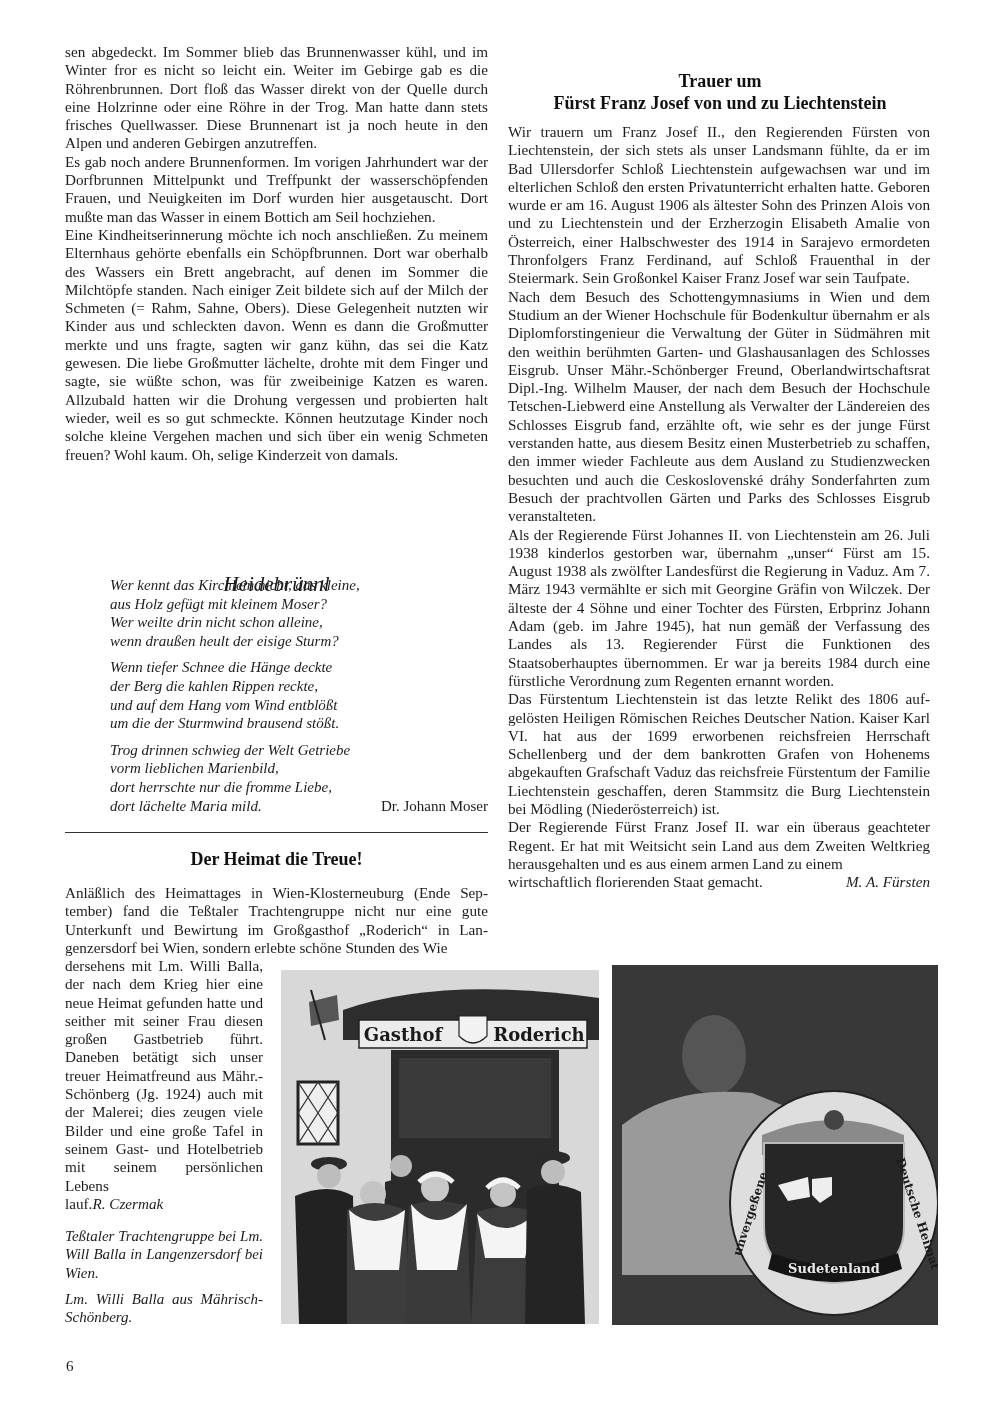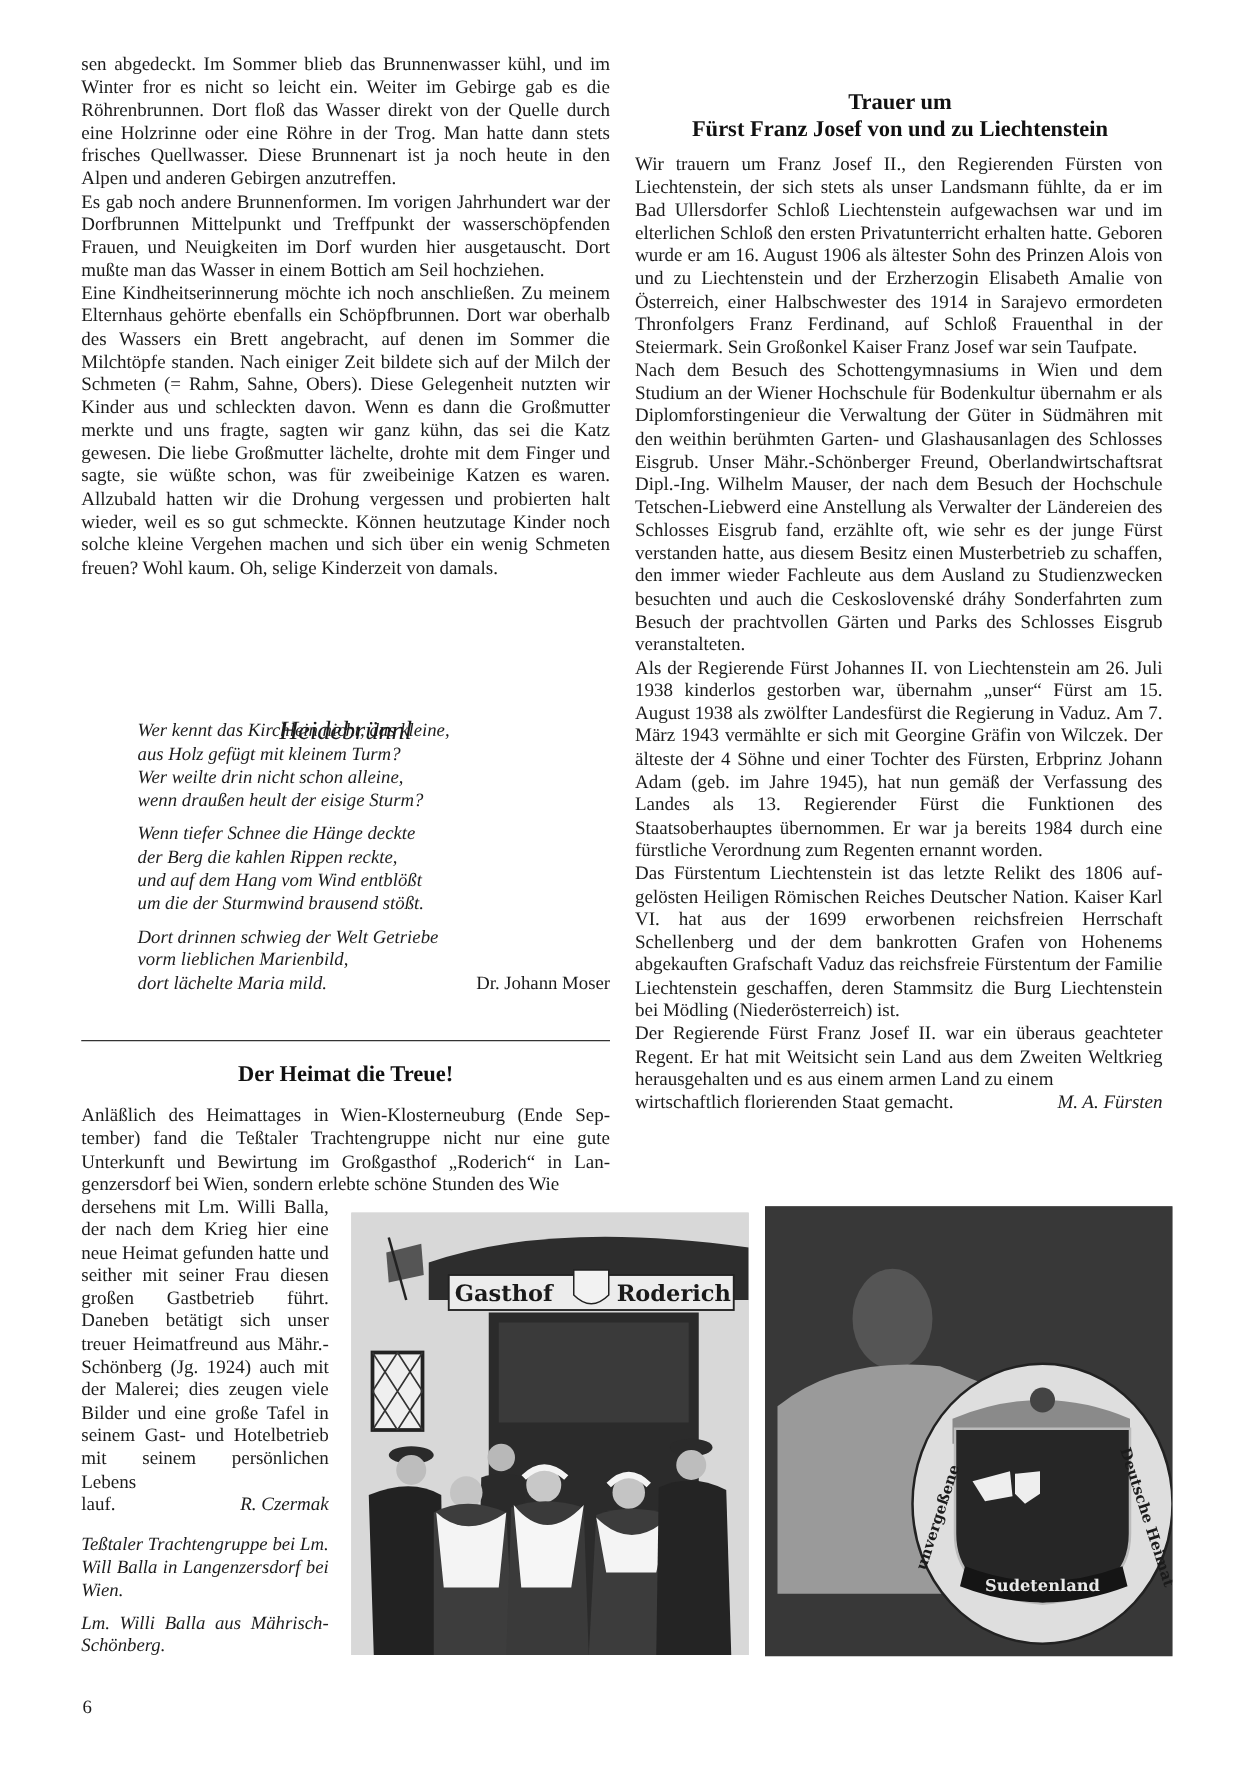--- a/index.html
+++ b/index.html
@@ -47,21 +47,21 @@
     }
 
     #heimat-intro {
       position: absolute; left: 65px; top: 884px; width: 423px;
       font-size: 15.2px; line-height: 18.3px; text-align: justify;
     }
     #heimat-narrow {
       position: absolute; left: 65px; top: 957px; width: 198px;
       font-size: 15.2px; line-height: 18.3px; text-align: justify;
     }
-    .signature-line { display: flex; justify-content: space-between; }
+    .signature-line { display: flex; }
     .sig { font-style: italic; }
     .caption {
       position: absolute; left: 65px; width: 198px;
       font-style: italic; font-size: 15px; line-height: 18.3px; text-align: justify;
     }
     #caption-1 { top: 1227px; }
     #caption-2 { top: 1290px; }
 
     .moeller-line { display: flex; justify-content: space-between; }
 
@@ -80,33 +80,34 @@
 <div id="col-left" class="col">
   <p>sen abgedeckt. Im Sommer blieb das Brunnenwasser kühl, und im Winter fror es nicht so leicht ein. Weiter im Gebirge gab es die Röhrenbrunnen. Dort floß das Wasser direkt von der Quelle durch eine Holzrinne oder eine Röhre in der Trog. Man hatte dann stets frisches Quellwasser. Diese Brunnenart ist ja noch heute in den Alpen und anderen Gebirgen anzutreffen.</p>
   <p>Es gab noch andere Brunnenformen. Im vorigen Jahrhundert war der Dorfbrunnen Mittelpunkt und Treffpunkt der wasser­schöpfenden Frauen, und Neuigkeiten im Dorf wurden hier aus­getauscht. Dort mußte man das Wasser in einem Bottich am Seil hochziehen.</p>
   <p>Eine Kindheitserinnerung möchte ich noch anschließen. Zu meinem Elternhaus gehörte ebenfalls ein Schöpfbrunnen. Dort war oberhalb des Wassers ein Brett angebracht, auf denen im Sommer die Milchtöpfe standen. Nach einiger Zeit bildete sich auf der Milch der Schmeten (= Rahm, Sahne, Obers). Diese Gelegenheit nutzten wir Kinder aus und schleckten davon. Wenn es dann die Großmutter merkte und uns fragte, sagten wir ganz kühn, das sei die Katz gewesen. Die liebe Großmutter lä­chelte, drohte mit dem Finger und sagte, sie wüßte schon, was für zweibeinige Katzen es waren. Allzubald hatten wir die Dro­hung vergessen und probierten halt wieder, weil es so gut schmeckte. Können heutzutage Kinder noch solche kleine Ver­gehen machen und sich über ein wenig Schmeten freuen? Wohl kaum. Oh, selige Kinderzeit von damals.</p>
 </div>
 
 <div class="poem-title">Heidebrünnl</div>
 <div class="poem">
   <div class="stanza">
     <div>Wer kennt das Kirchlein nicht, das kleine,</div>
-    <div>aus Holz gefügt mit kleinem Turm?</div>
+    <div>aus Holz gefügt mit kleinem Moser?</div>
     <div>Wer weilte drin nicht schon alleine,</div>
     <div>wenn draußen heult der eisige Sturm?</div>
   </div>
   <div class="stanza">
     <div>Wenn tiefer Schnee die Hänge deckte</div>
     <div>der Berg die kahlen Rippen reckte,</div>
     <div>und auf dem Hang vom Wind entblößt</div>
     <div>um die der Sturmwind brausend stößt.</div>
   </div>
   <div class="stanza">
-    <div>Dort drinnen schwieg der Welt Getriebe</div>
+    <div>Trog drinnen schwieg der Welt Getriebe</div>
     <div>vorm lieblichen Marienbild,</div>
+    <div>dort herrschte nur die fromme Liebe,</div>
     <div class="poem-last">
       <span>dort lächelte Maria mild.</span>
       <span class="poem-author">Dr. Johann Moser</span>
     </div>
   </div>
 </div>
 
 <div class="rule"></div>
 
 <div id="heimat-title" class="article-title">Der Heimat die Treue!</div>

